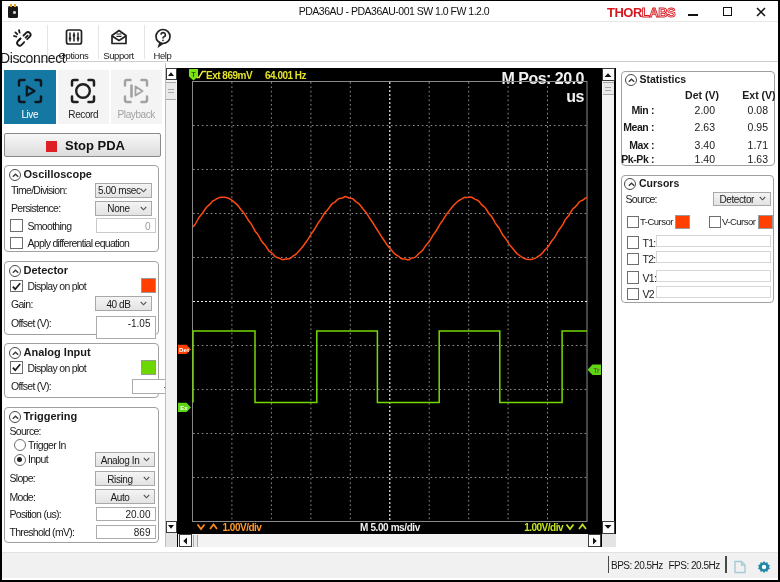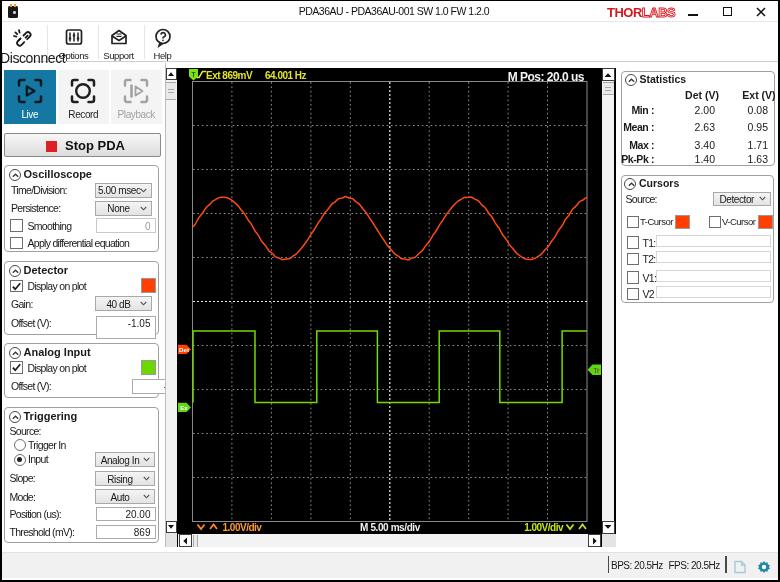--- a/index.html
+++ b/index.html
@@ -220,21 +220,21 @@
 <div class="sb-btn" style="left:165.5px;top:521px;width:11px;height:12px;">
     <svg width="7" height="5" viewBox="0 0 7 5">
       <path d="M0.5 0.5 L6.5 0.5 L3.5 4.2 Z" fill="#111"></path>
     </svg>
   </div>
 <div class="abs" style="left:165.5px;top:533px;width:11px;height:14px;background:#e4e4e4;"></div>
 
 <div class="abs" style="left:176.5px;top:68px;width:439px;height:479px;background:#000;"></div>
 <div class="abs" style="left:206px;top:69.5px;font-size:10px;letter-spacing:-0.5px;font-weight:bold;color:#e3e32a;">Ext 869mV</div>
 <div class="abs" style="left:265px;top:69.5px;font-size:10px;letter-spacing:-0.5px;font-weight:bold;color:#e3e32a;">64.001 Hz</div>
-<div class="abs" style="left:484px;top:69.5px;width:100px;text-align:right;font-size:12px;letter-spacing:-0.5px;font-weight:bold;color:#f2f2f2;">M Pos: 20.0 us</div>
+<div class="abs" style="left:484px;top:69.5px;width:100px;text-align:right;font-size:16px;letter-spacing:-0.5px;font-weight:bold;color:#f2f2f2;">M Pos: 20.0 us</div>
 
 <svg class="abs" style="left:0;top:0;" width="780" height="582" viewBox="0 0 780 582">
 <rect x="192.5" y="81.5" width="394.5" height="440" fill="none" stroke="#8a8a8a" stroke-width="1"></rect>
 <line x1="231.9" y1="82" x2="231.9" y2="521" stroke="#8f8f8f" stroke-width="1" stroke-dasharray="1.6 2.8"></line>
 <line x1="271.4" y1="82" x2="271.4" y2="521" stroke="#8f8f8f" stroke-width="1" stroke-dasharray="1.6 2.8"></line>
 <line x1="310.9" y1="82" x2="310.9" y2="521" stroke="#8f8f8f" stroke-width="1" stroke-dasharray="1.6 2.8"></line>
 <line x1="350.3" y1="82" x2="350.3" y2="521" stroke="#8f8f8f" stroke-width="1" stroke-dasharray="1.6 2.8"></line>
 <line x1="389.8" y1="82" x2="389.8" y2="521" stroke="#ececec" stroke-width="1.2" stroke-dasharray="2 2"></line>
 <line x1="429.2" y1="82" x2="429.2" y2="521" stroke="#8f8f8f" stroke-width="1" stroke-dasharray="1.6 2.8"></line>
 <line x1="468.7" y1="82" x2="468.7" y2="521" stroke="#8f8f8f" stroke-width="1" stroke-dasharray="1.6 2.8"></line>

